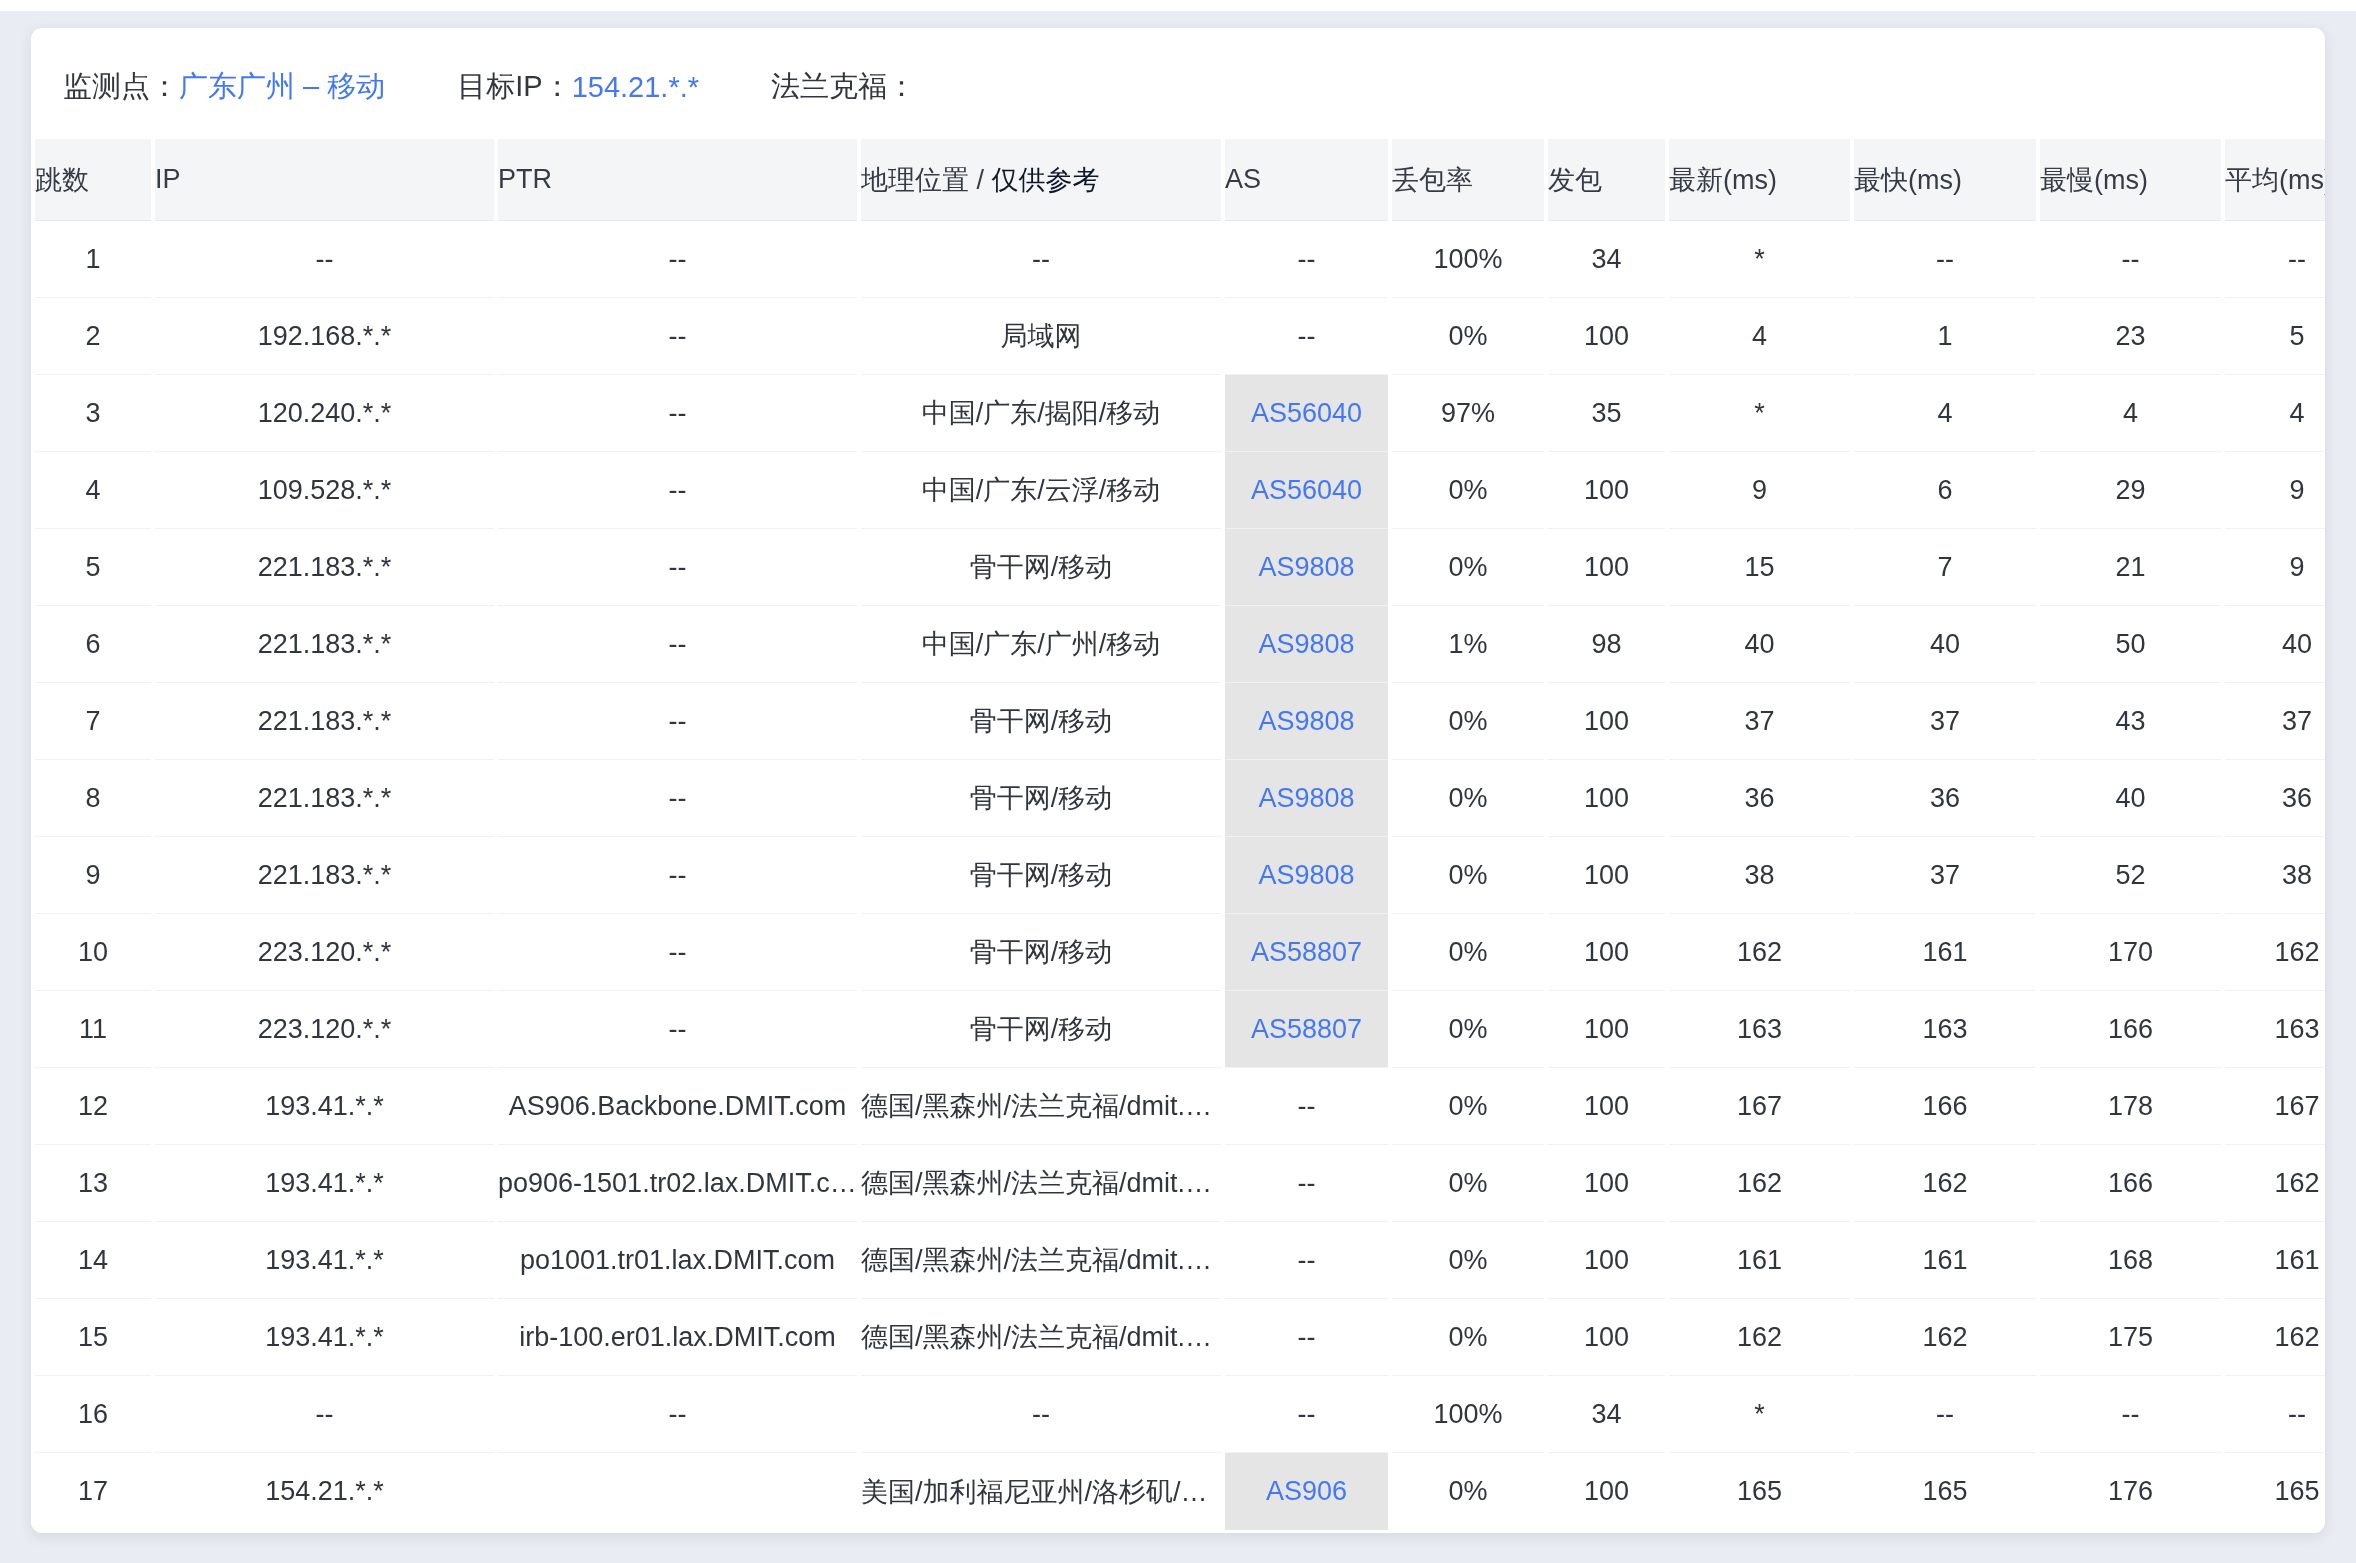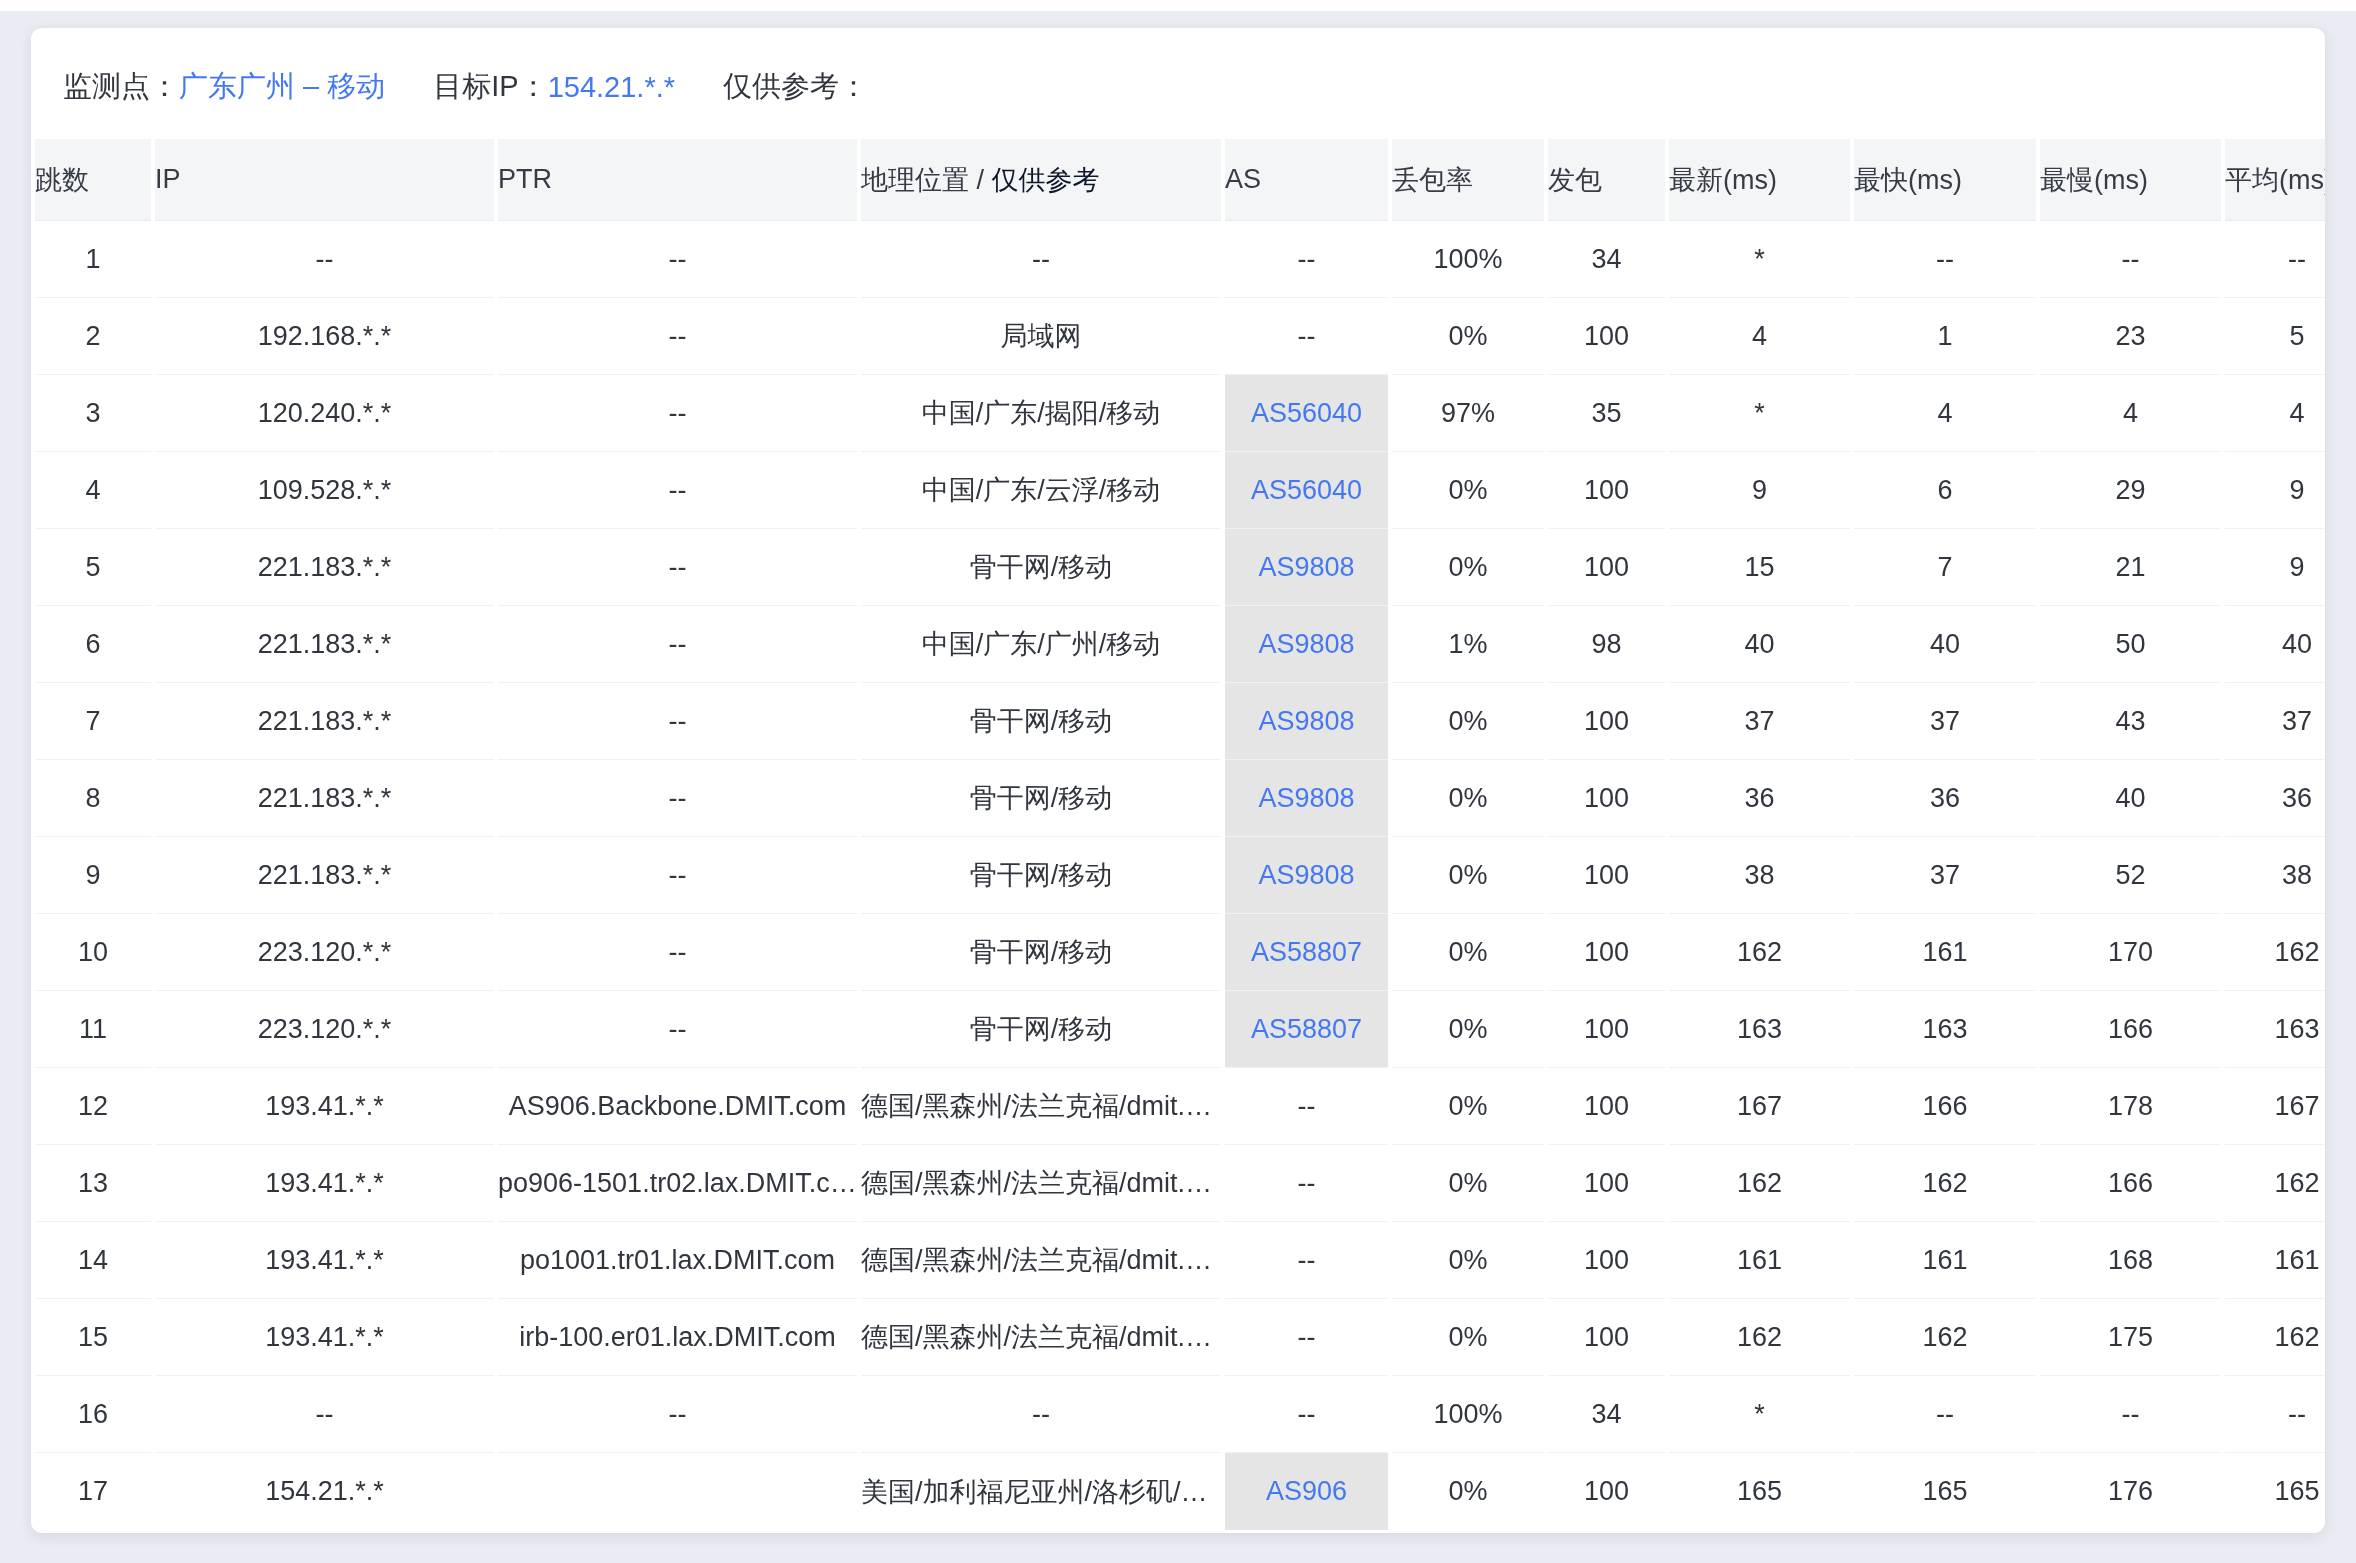--- a/index.html
+++ b/index.html
@@ -24,21 +24,21 @@
     overflow: hidden;
   }
   .info-bar {
     display: flex; align-items: center;
     padding: 39px 32px 32px 32px;
     font-size: 29px;
     color: #32373f;
     white-space: nowrap;
   }
   .info-group { display: flex; align-items: center; }
-  .info-group + .info-group { margin-left: 48px; }
+  .info-group + .info-group { margin-left: 72px; }
   .info-label { color: #32373f; }
   .info-value { color: #4478f2; cursor: pointer; }
   table {
     width: 2294px;
     table-layout: fixed;
     border-collapse: separate;
     border-spacing: 4.6px 0;
     font-size: 27px;
     color: #30353e;
   }
@@ -77,21 +77,21 @@
   <div class="info-bar">
     <div class="info-group">
       <span class="info-label">监测点：</span>
       <span class="info-value">广东广州 – 移动</span>
     </div>
     <div class="info-group">
       <span class="info-label">目标IP：</span>
       <span class="info-value">154.21.*.*</span>
     </div>
     <div class="info-group">
-      <span class="info-label">仅供参考：</span>
+      <span class="info-label">法兰克福：</span>
     </div>
   </div>
 
   <table>
     <colgroup>
       <col style="width:116px">
         <col style="width:339px">
         <col style="width:359px">
       <col style="width:360px">
         <col style="width:163px">

